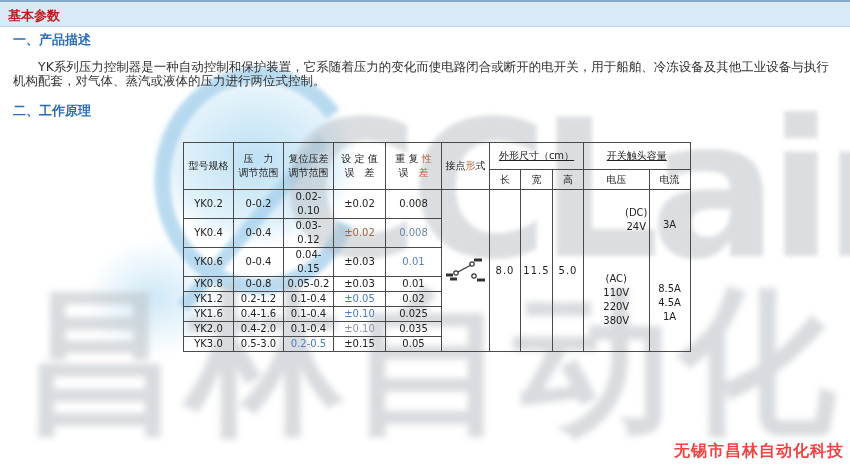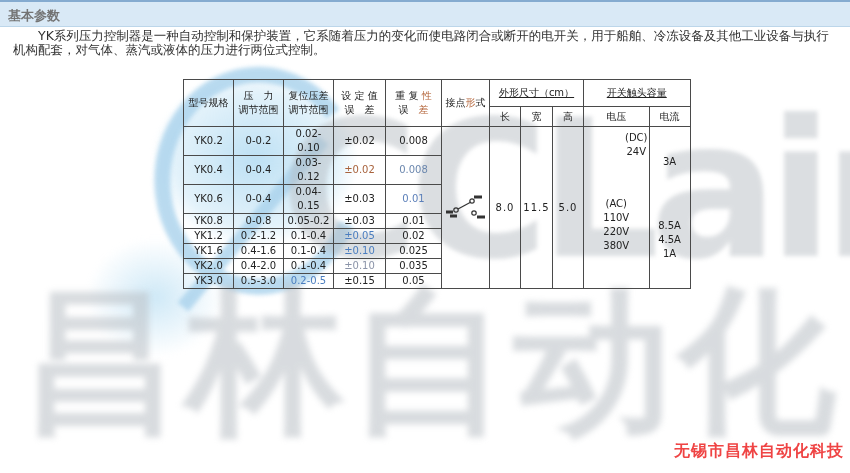--- a/index.html
+++ b/index.html
@@ -5,21 +5,21 @@
   html,body{margin:0;padding:0;}
   body{
     width:850px;height:473px;position:relative;overflow:hidden;background:#ffffff;
     font-family:"DejaVu Sans","Liberation Sans",sans-serif;
   }
   
   .topbar{
     position:absolute;top:0;left:0;width:850px;height:27px;box-sizing:border-box;
     background:#d9e9f6;border-top:2px solid #85abd0;border-bottom:1px solid #bcd6ea;z-index:2;
   }
-  .topbar-title{color:#737373;font-weight:bold;font-size:13px;padding:5px 0 16px 8px;}
+  .topbar-title{color:#b91c1c;font-weight:bold;font-size:13px;padding:5px 0 16px 8px;}
 
   
   .wm{position:absolute;pointer-events:none;z-index:0;}
   .wm-blob1{left:115px;top:42px;width:280px;height:235px;border-radius:50%;
     background:radial-gradient(closest-side,rgba(178,219,242,0.85),rgba(200,230,246,0.5) 58%,rgba(255,255,255,0) 74%);
     filter:blur(2px);}
   .wm-blob2{left:60px;top:215px;width:190px;height:165px;border-radius:50%;
     background:radial-gradient(closest-side,rgba(186,223,243,0.7),rgba(255,255,255,0) 72%);
     filter:blur(3px);}
   .wm-swirl{left:128px;top:52px;filter:blur(2px);opacity:.8;}
@@ -41,21 +41,21 @@
   table.spec{border-collapse:collapse;font-size:10px;color:#222;background:transparent;}
   table.spec th,table.spec td{border:1px solid #4a4a4a;text-align:center;padding:0 1px;font-weight:normal;}
   table.spec thead tr.h1 th{height:46px;}
   table.spec thead tr.h1 th.grp{height:26px;text-decoration:underline;}
   table.spec thead tr.h2 th{height:19px;}
   table.spec tbody td{height:14px;line-height:14px;}
   .hl{color:#b4653a;}
   td.symcell{vertical-align:middle;}
   td.dimcell{vertical-align:middle;letter-spacing:1px;}
   td.vcell,td.acell{vertical-align:top;line-height:12px;}
-  .cap-g1{margin-top:4px;padding-left:40px;}
+  .cap-g1{margin-top:16px;padding-left:40px;}
   .cap-g2{margin-top:38px;}
   .amp-g1{margin-top:28px;}
   .amp-g2{margin-top:50px;}
 
   
   .footer{position:absolute;right:6px;bottom:11px;z-index:1;
     font-size:16px;font-weight:bold;color:#ef4444;letter-spacing:1px;}
 </style>
 </head>
 <body>
@@ -67,22 +67,24 @@
   <path d="M 55 255 L 195 88" stroke="#a9d2ec" stroke-width="14"></path>
 </svg>
 <div class="wm wm-cclair">CCLair</div>
 <div class="wm wm-cn">昌林自动化</div>
 
 <div class="topbar">
   <div class="topbar-title">基本参数</div>
 </div>
 
 <div class="content">
+  <div id="heading-1" class="sec-heading">一、产品描述</div>
   <p class="para">YK系列压力控制器是一种自动控制和保护装置，它系随着压力的变化而使电路闭合或断开的电开关，用于船舶、冷冻设备及其他工业设备与执行机构配套，对气体、蒸汽或液体的压力进行两位式控制。</p>
 
+  <div id="heading-2" class="sec-heading">二、工作原理</div>
 
 
   <div class="spec-table-wrap">
     <table class="spec">
       <colgroup>
         <col style="width:50px">
           <col style="width:50px">
           <col style="width:50px">
         <col style="width:52px">
           <col style="width:56px">

